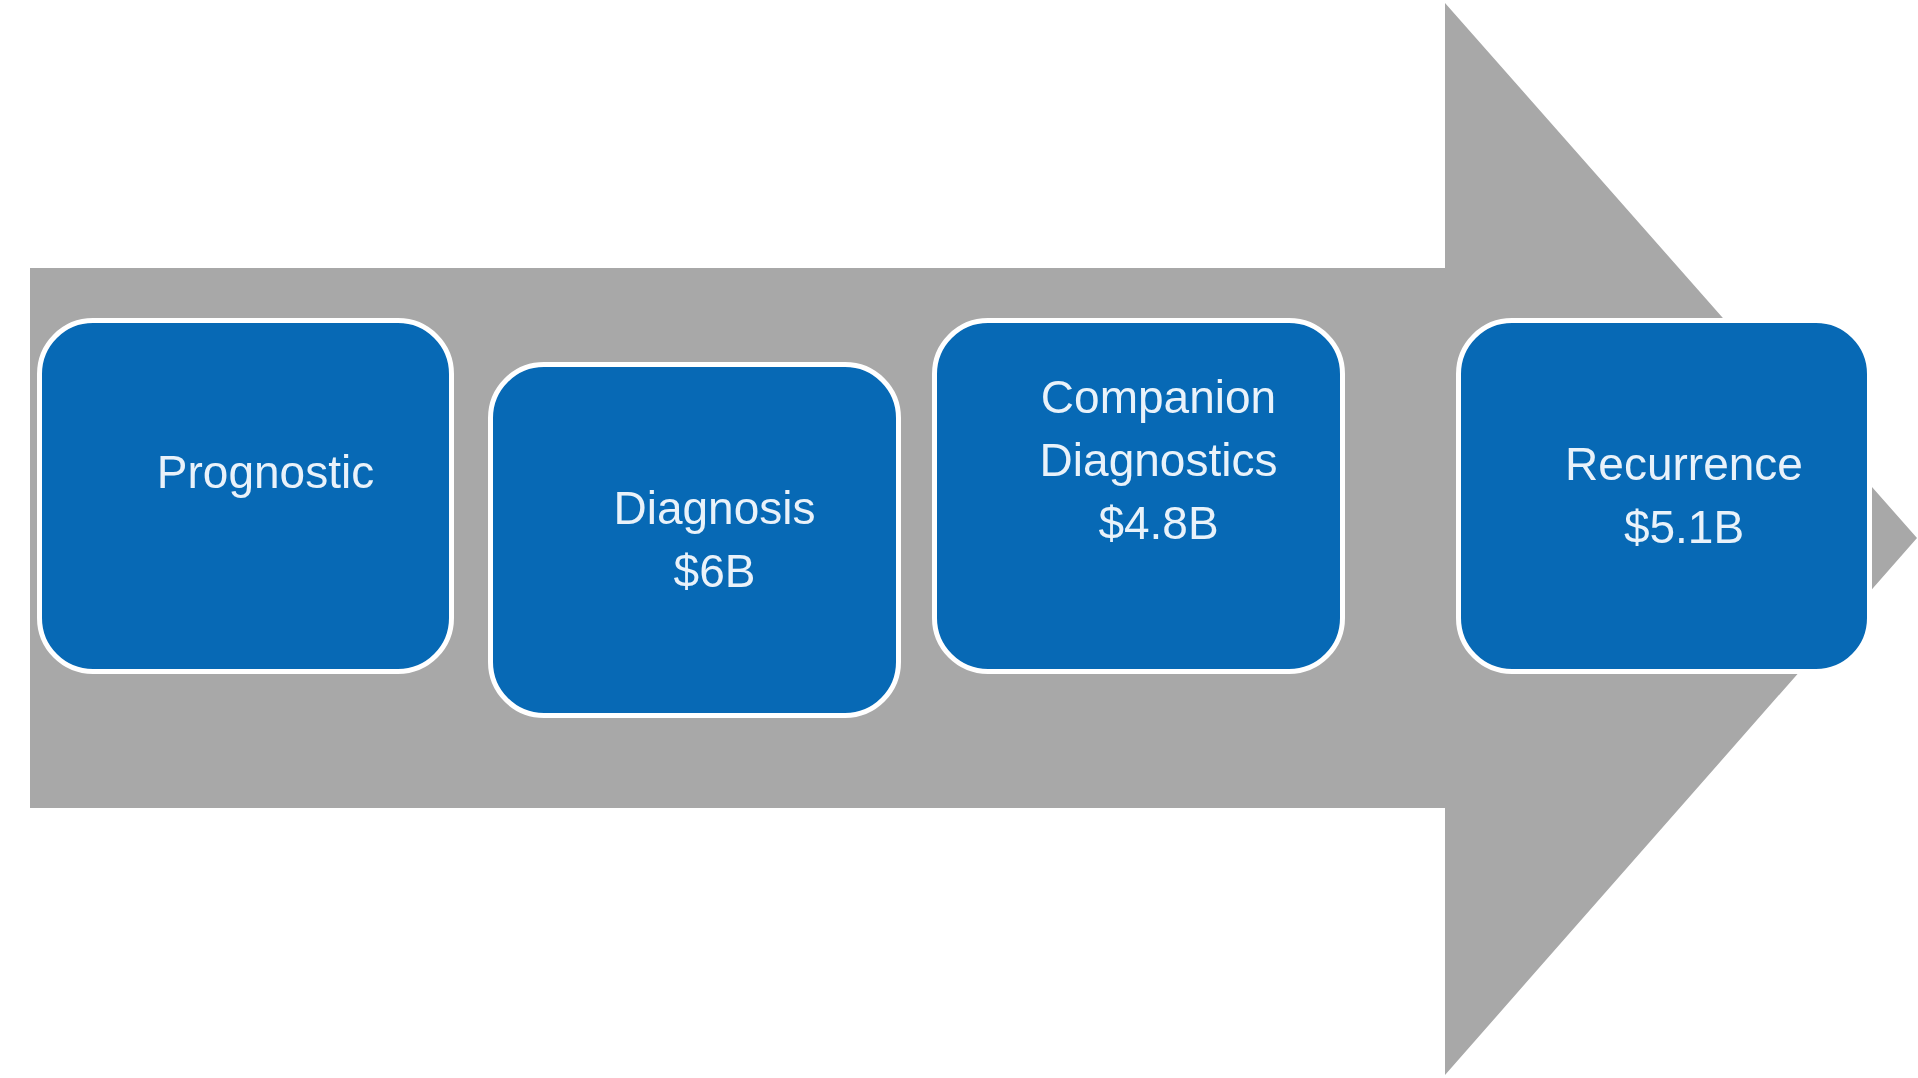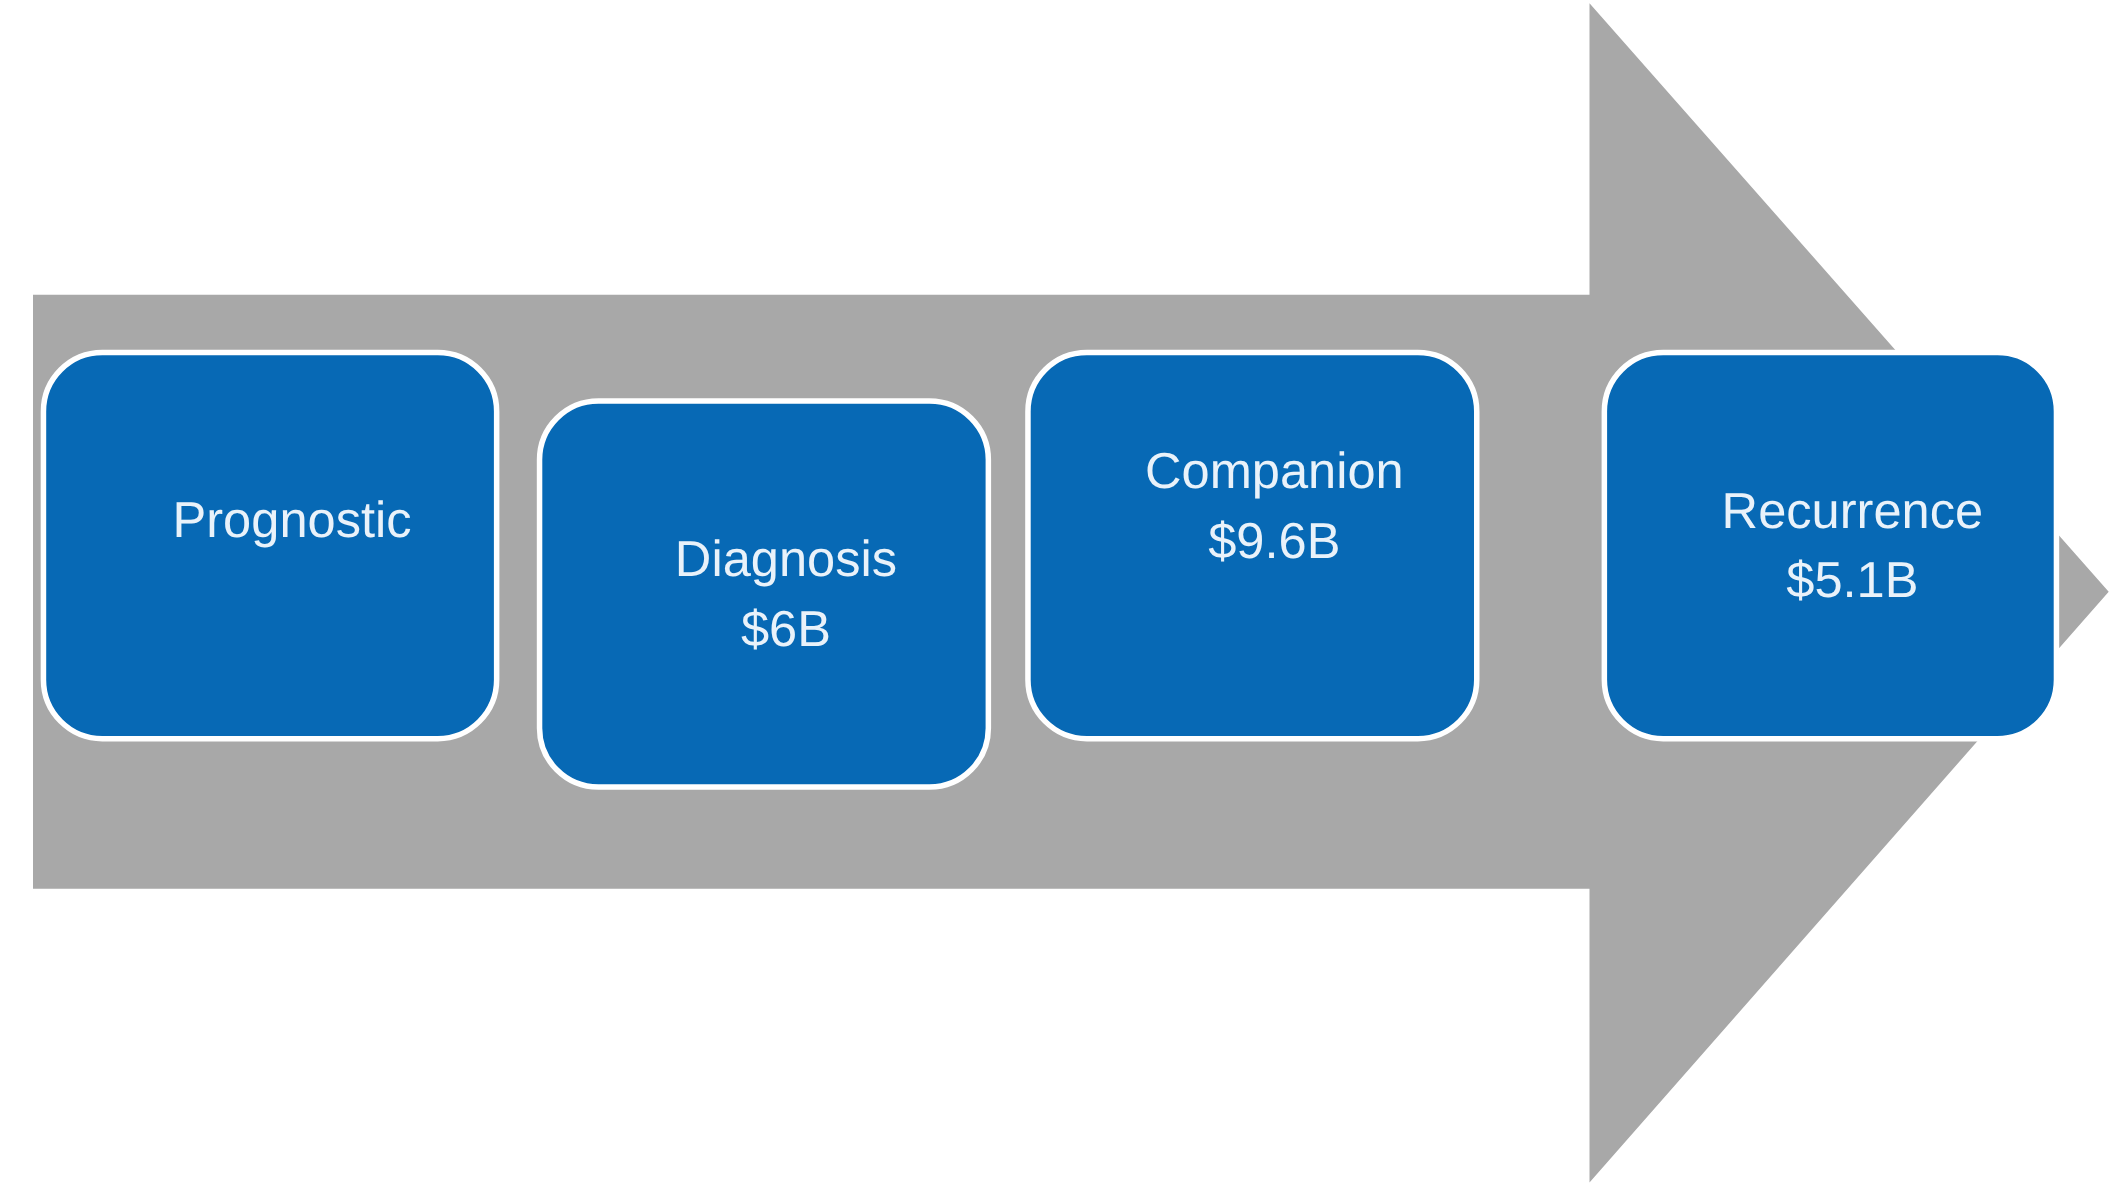--- a/index.html
+++ b/index.html
@@ -81,21 +81,22 @@
   <div class="step-box box-2">
     <div class="inner">
       <span class="line">Diagnosis</span>
       <span class="line">$6B</span>
     </div>
   </div>
 
   <div class="step-box box-3 shift-up-md">
     <div class="inner">
       <span class="line">Companion</span>
-      <span class="line">$9.6B</span>
+      <span class="line">Diagnostics</span>
+      <span class="line">$4.8B</span>
     </div>
   </div>
 
   <div class="step-box box-4">
     <div class="inner">
       <span class="line">Recurrence</span>
       <span class="line">$5.1B</span>
     </div>
   </div>
 

